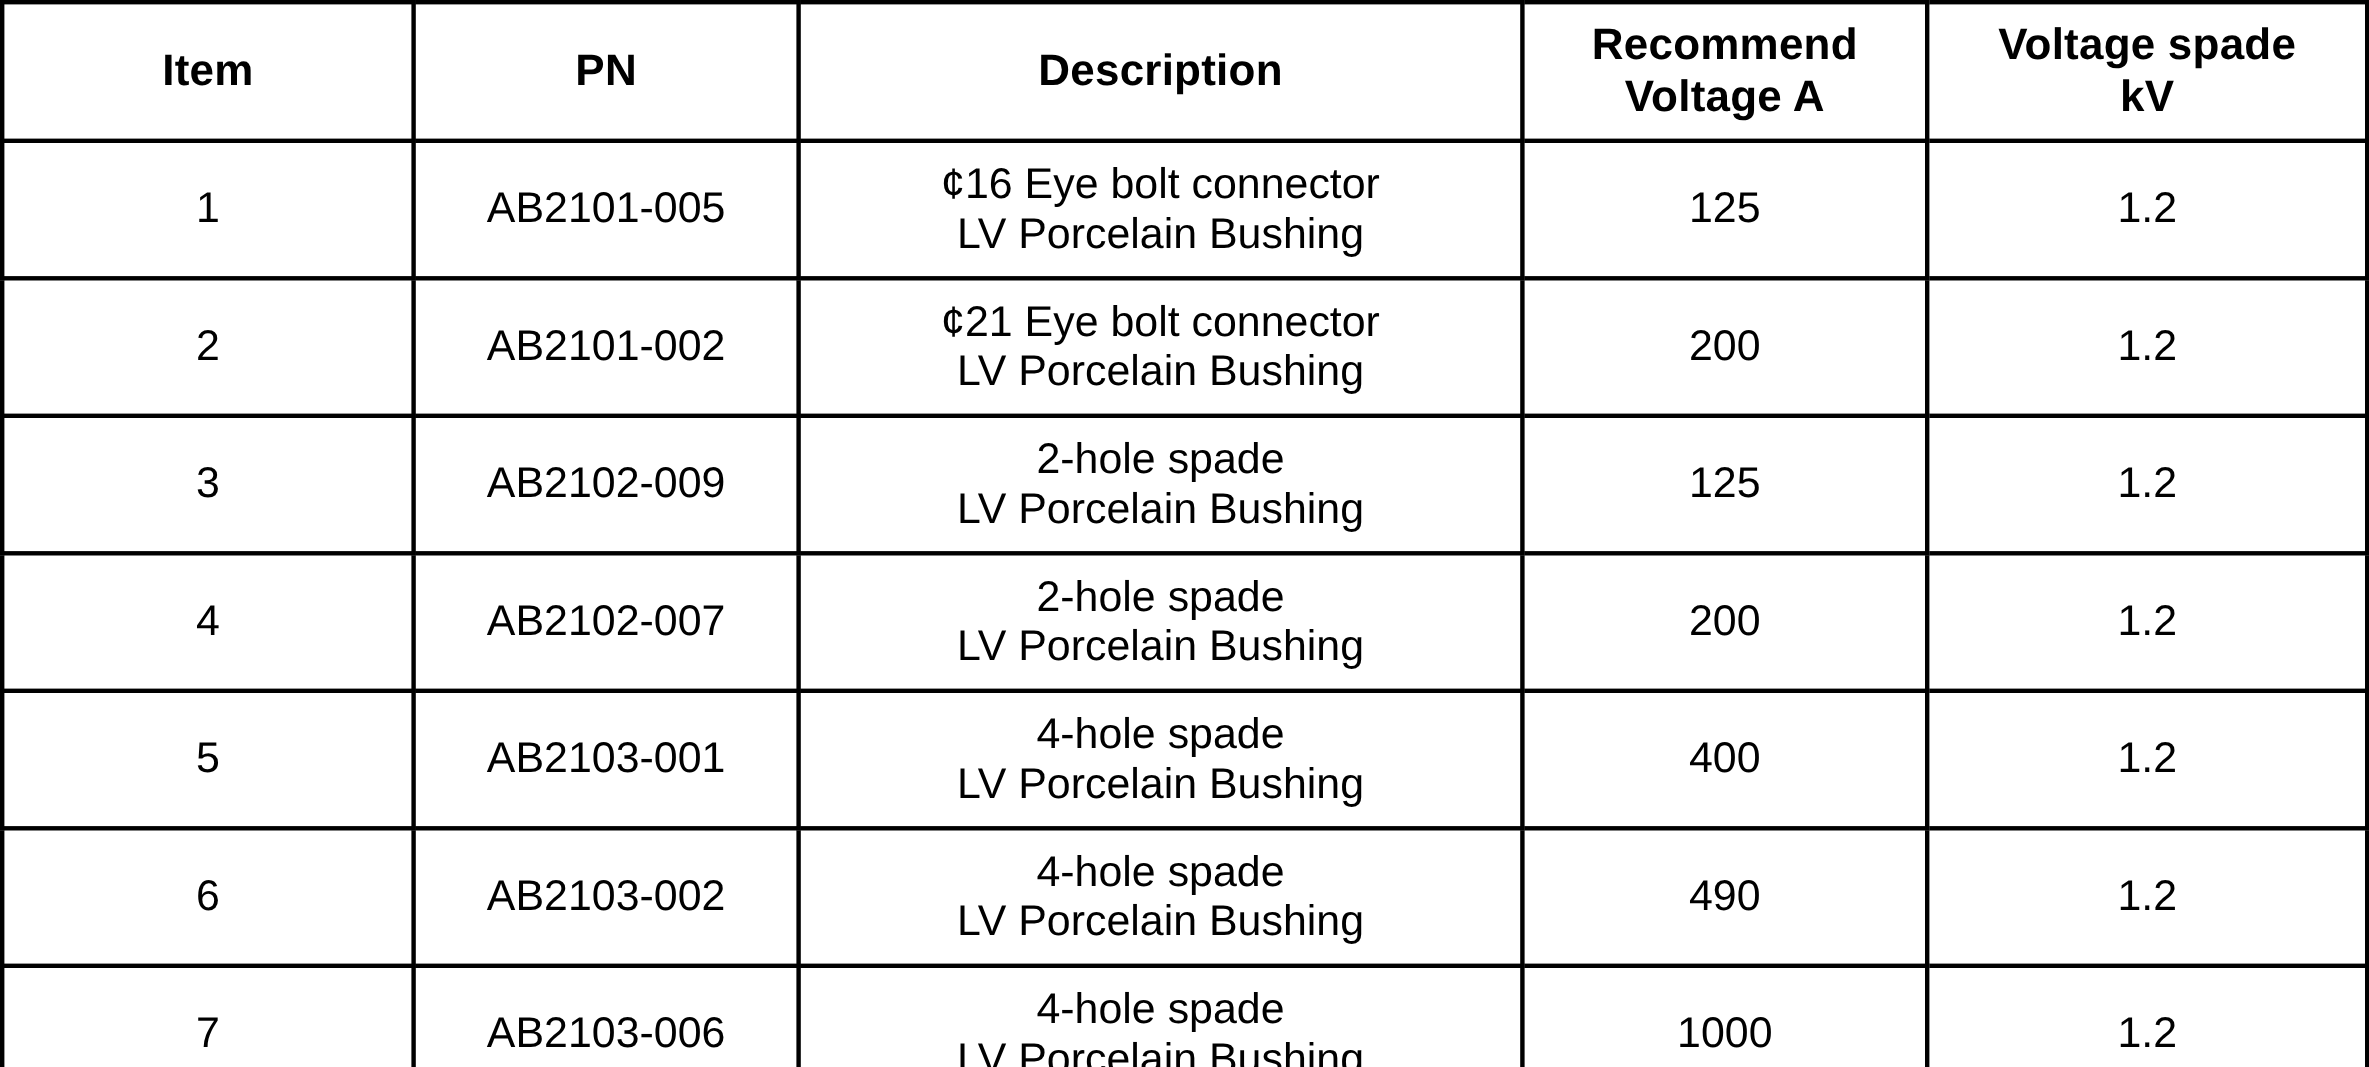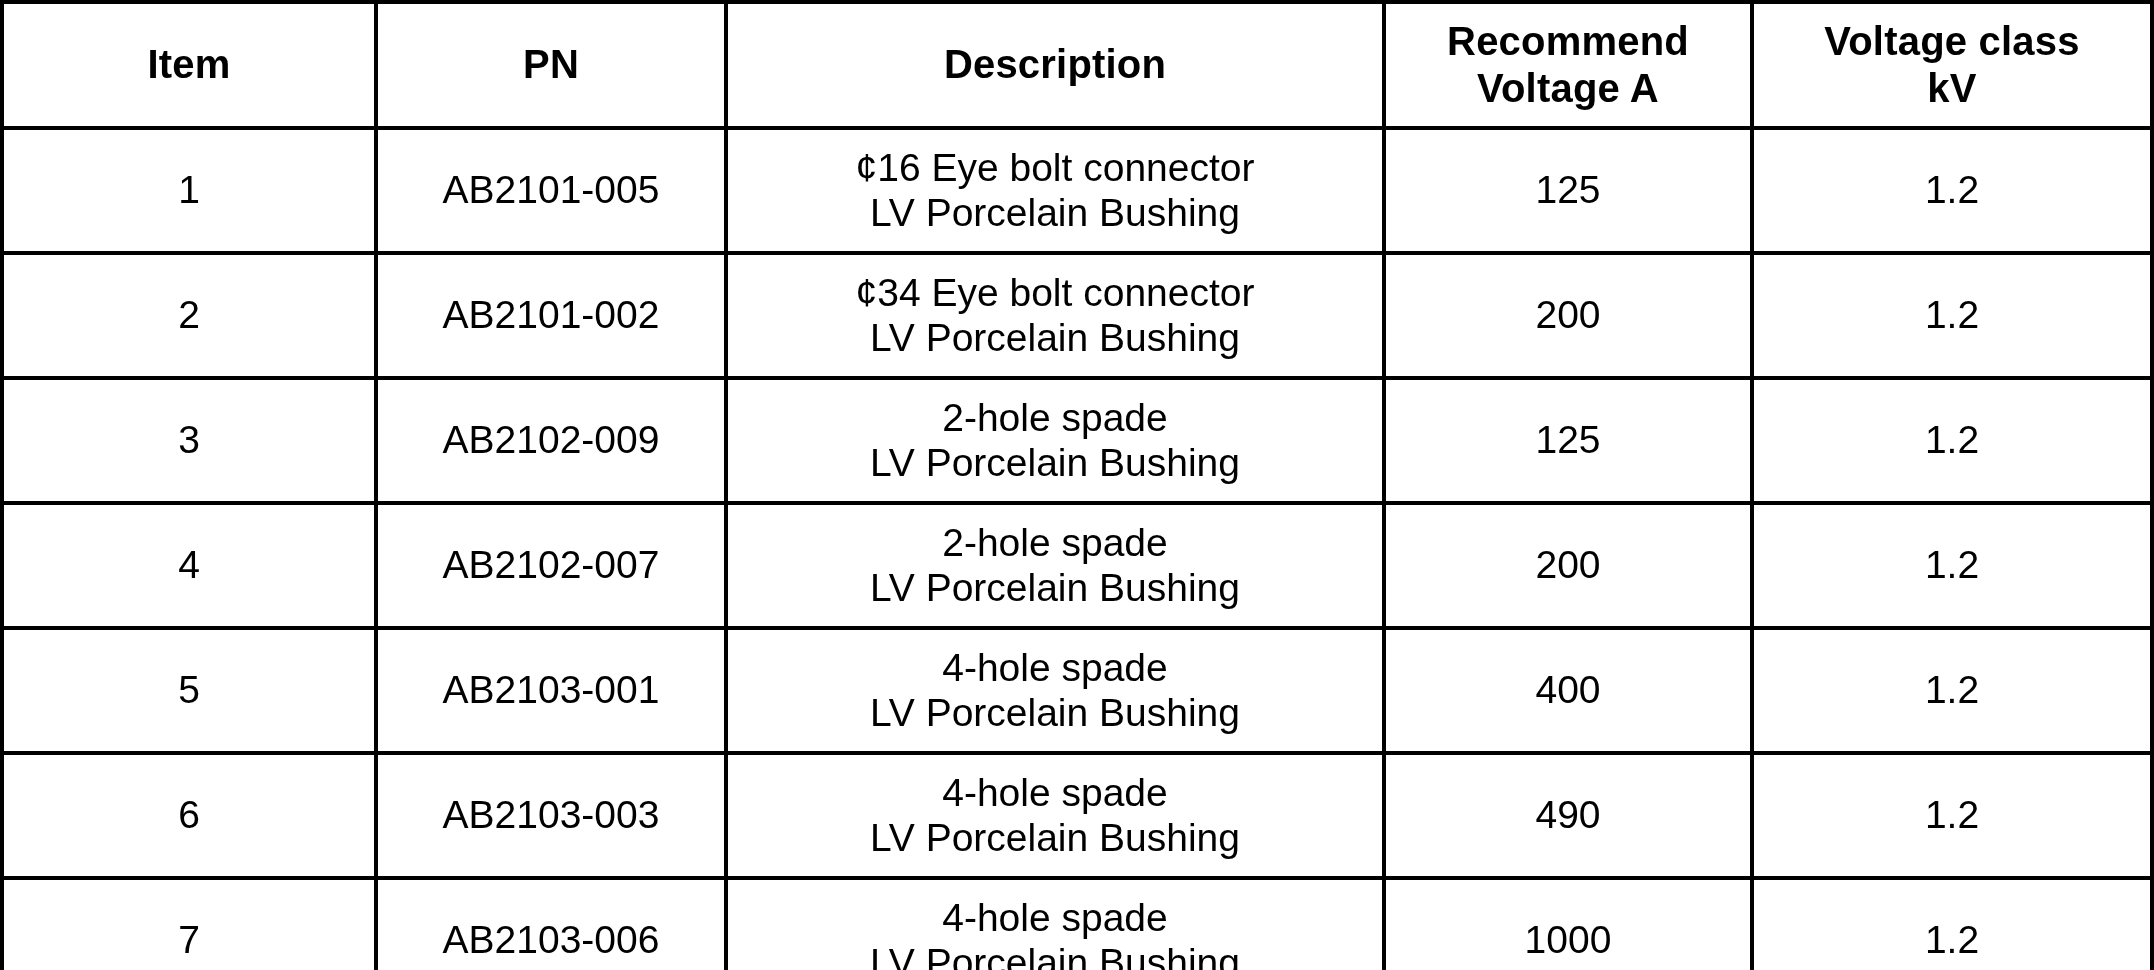--- a/index.html
+++ b/index.html
@@ -93,21 +93,21 @@
           <span class="hdr-line">PN</span>
         </th>
         <th>
           <span class="hdr-line">Description</span>
         </th>
         <th>
           <span class="hdr-line">Recommend</span>
           <span class="hdr-line">Voltage  A</span>
         </th>
         <th>
-          <span class="hdr-line">Voltage class</span>
+          <span class="hdr-line">Voltage spade</span>
           <span class="hdr-line">kV</span>
         </th>
       </tr>
     </thead>
     <tbody>
       <tr>
         <td>
             <span class="cell-text">1</span>
           </td>
         <td>
@@ -125,21 +125,21 @@
           </td>
       </tr>
       <tr>
         <td>
             <span class="cell-text">2</span>
           </td>
         <td>
             <span class="cell-text">AB2101-002</span>
           </td>
         <td>
-          <span class="desc-line">¢34 Eye bolt connector</span>
+          <span class="desc-line">¢21 Eye bolt connector</span>
           <span class="desc-line">LV Porcelain Bushing</span>
         </td>
         <td>
             <span class="cell-text">200</span>
           </td>
         <td>
             <span class="cell-text">1.2</span>
           </td>
       </tr>
       <tr>
@@ -194,21 +194,21 @@
           </td>
         <td>
             <span class="cell-text">1.2</span>
           </td>
       </tr>
       <tr>
         <td>
             <span class="cell-text">6</span>
           </td>
         <td>
-            <span class="cell-text">AB2103-003</span>
+            <span class="cell-text">AB2103-002</span>
           </td>
         <td>
           <span class="desc-line">4-hole spade</span>
           <span class="desc-line">LV Porcelain Bushing</span>
         </td>
         <td>
             <span class="cell-text">490</span>
           </td>
         <td>
             <span class="cell-text">1.2</span>

